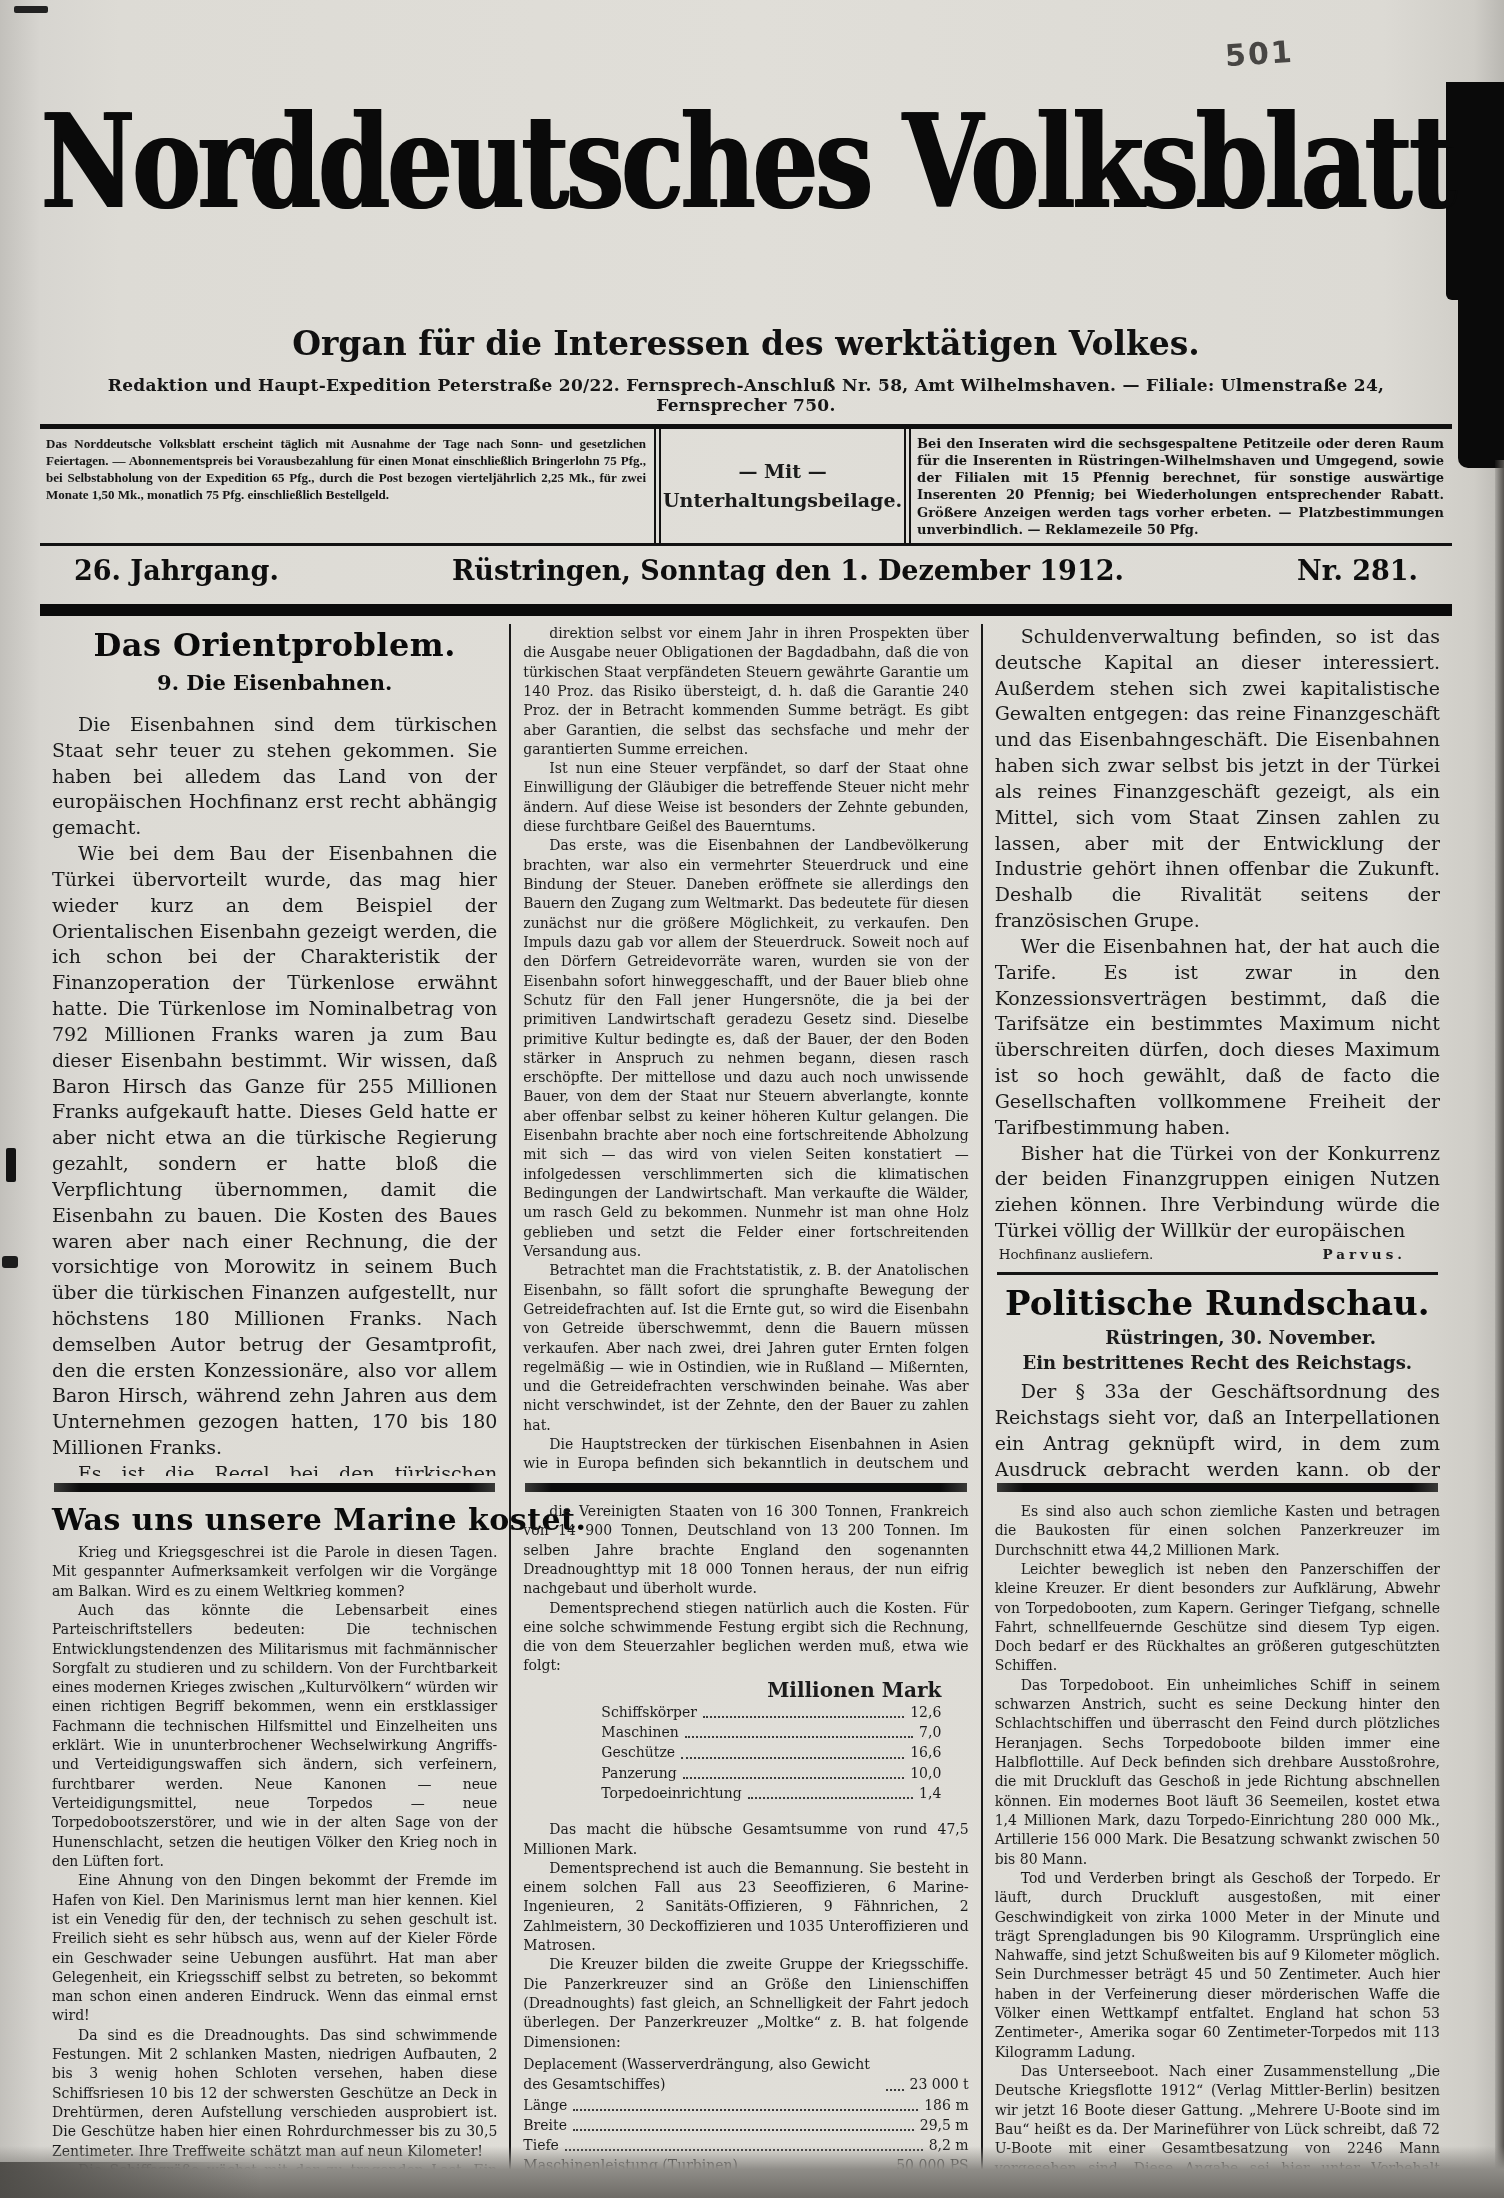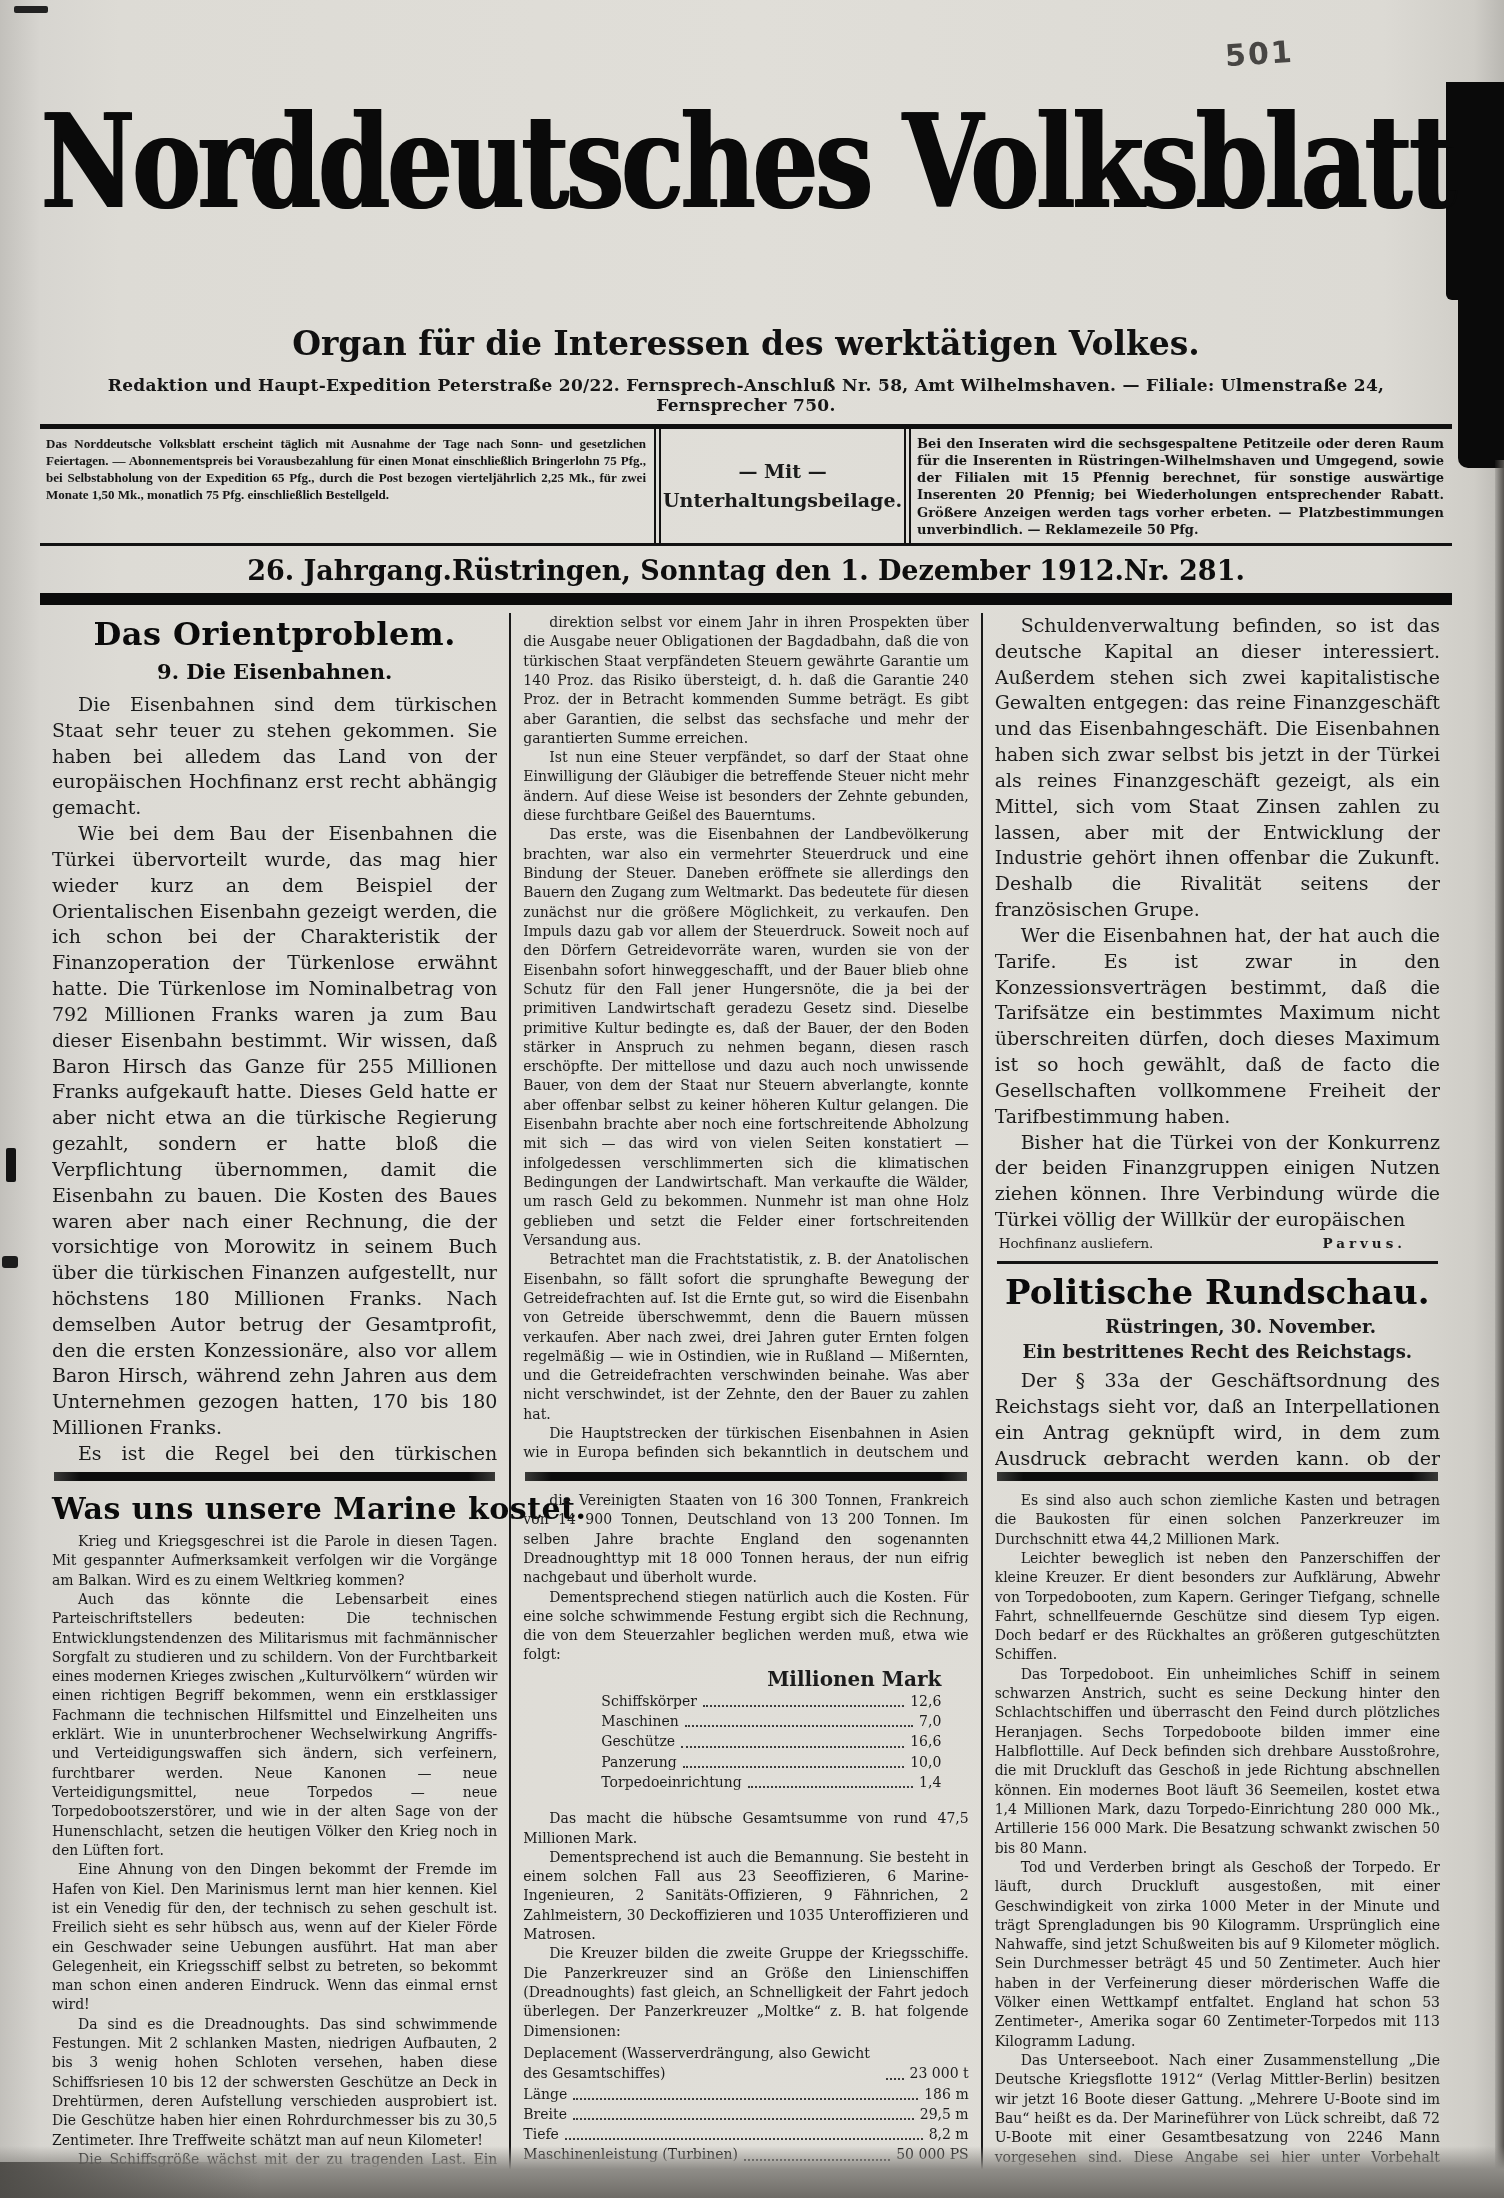--- a/index.html
+++ b/index.html
@@ -31,34 +31,34 @@
 
   
   .info-row{display:flex;align-items:stretch;border-bottom:3px solid #121212;}
   .info-cell{font-size:13px;font-weight:bold;line-height:1.32;text-align:justify;padding:6px 8px 5px 6px;color:#151515;}
   .info-left{flex:0 0 600px;font-family:Liberation Serif, serif;}
   .info-mid{flex:0 0 126px;border-left:7px double #111;border-right:7px double #111;display:flex;flex-direction:column;
     justify-content:center;align-items:center;gap:7px;font-size:19px;font-weight:bold;text-align:center;padding:4px 2px;}
   .info-right{flex:1;}
 
   
-  .dateline{display:flex;justify-content:center;align-items:baseline;padding:9px 34px 7px 34px;
+  .dateline{display:flex;justify-content:space-between;align-items:baseline;padding:9px 34px 18px 34px;
     font-size:27px;font-weight:bold;color:#0e0e0e;}
   .rule-b{height:12px;background:#0b0b0b;}
 
   
   .columns{display:flex;margin-top:8px;}
   .col{flex:1 1 0;padding:0 12px;min-width:0;}
   .col-mid{border-left:2px solid #191919;border-right:2px solid #191919;}
   .block1{height:852px;overflow:hidden;}
   .divider{height:9px;margin:7px 2px 10px 2px;background:linear-gradient(90deg,#3a3a38,#0c0c0c 6%,#0c0c0c 94%,#3a3a38);}
   .thin-rule{height:3px;background:#141414;margin:8px 2px;}
 
   .h-article{margin:2px 0 6px 0;text-align:center;font-size:32px;font-weight:bold;color:#0b0b0b;letter-spacing:.5px;}
-  .h-sub{margin:0 0 8px 0;text-align:center;font-size:21px;font-weight:bold;color:#0d0d0d;}
+  .h-sub{margin:0 0 17px 0;text-align:center;font-size:21px;font-weight:bold;color:#0d0d0d;}
   .h-marine{margin:0 0 6px 0;text-align:center;font-size:30px;font-weight:bold;color:#0b0b0b;letter-spacing:.5px;white-space:nowrap;}
   .h-rundschau{margin:4px 0 4px 0;text-align:center;font-size:34px;font-weight:bold;color:#0b0b0b;}
   .rs-dateline{text-align:right;padding-right:64px;font-size:18px;font-weight:bold;margin:2px 0 4px 0;}
   .rs-subhead{text-align:center;font-size:18px;font-weight:bold;margin:0 0 6px 0;}
 
   .textcol .para{font-size:14px;line-height:1.38;text-align:justify;text-indent:26px;margin:0;color:#1a1a1a;}
   .textcol.small .para{font-size:19px;line-height:1.36;}
   .closing-line{display:flex;justify-content:space-between;font-size:13.5px;line-height:1.5;padding:0 4px;}
   .signature{font-weight:bold;letter-spacing:4px;padding-right:30px;}
 

